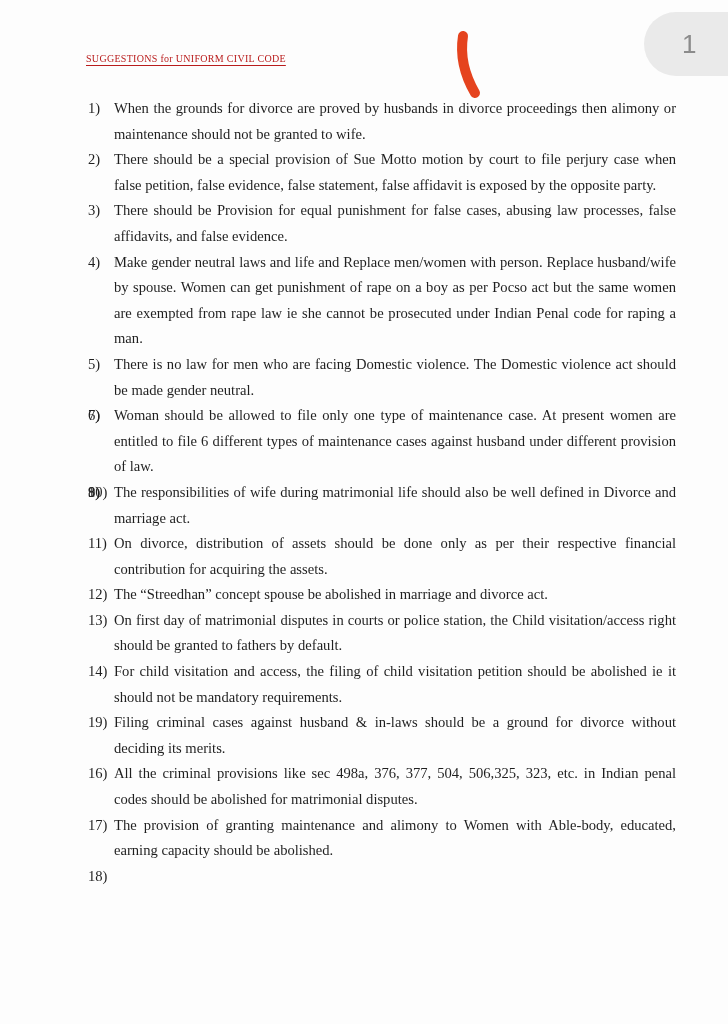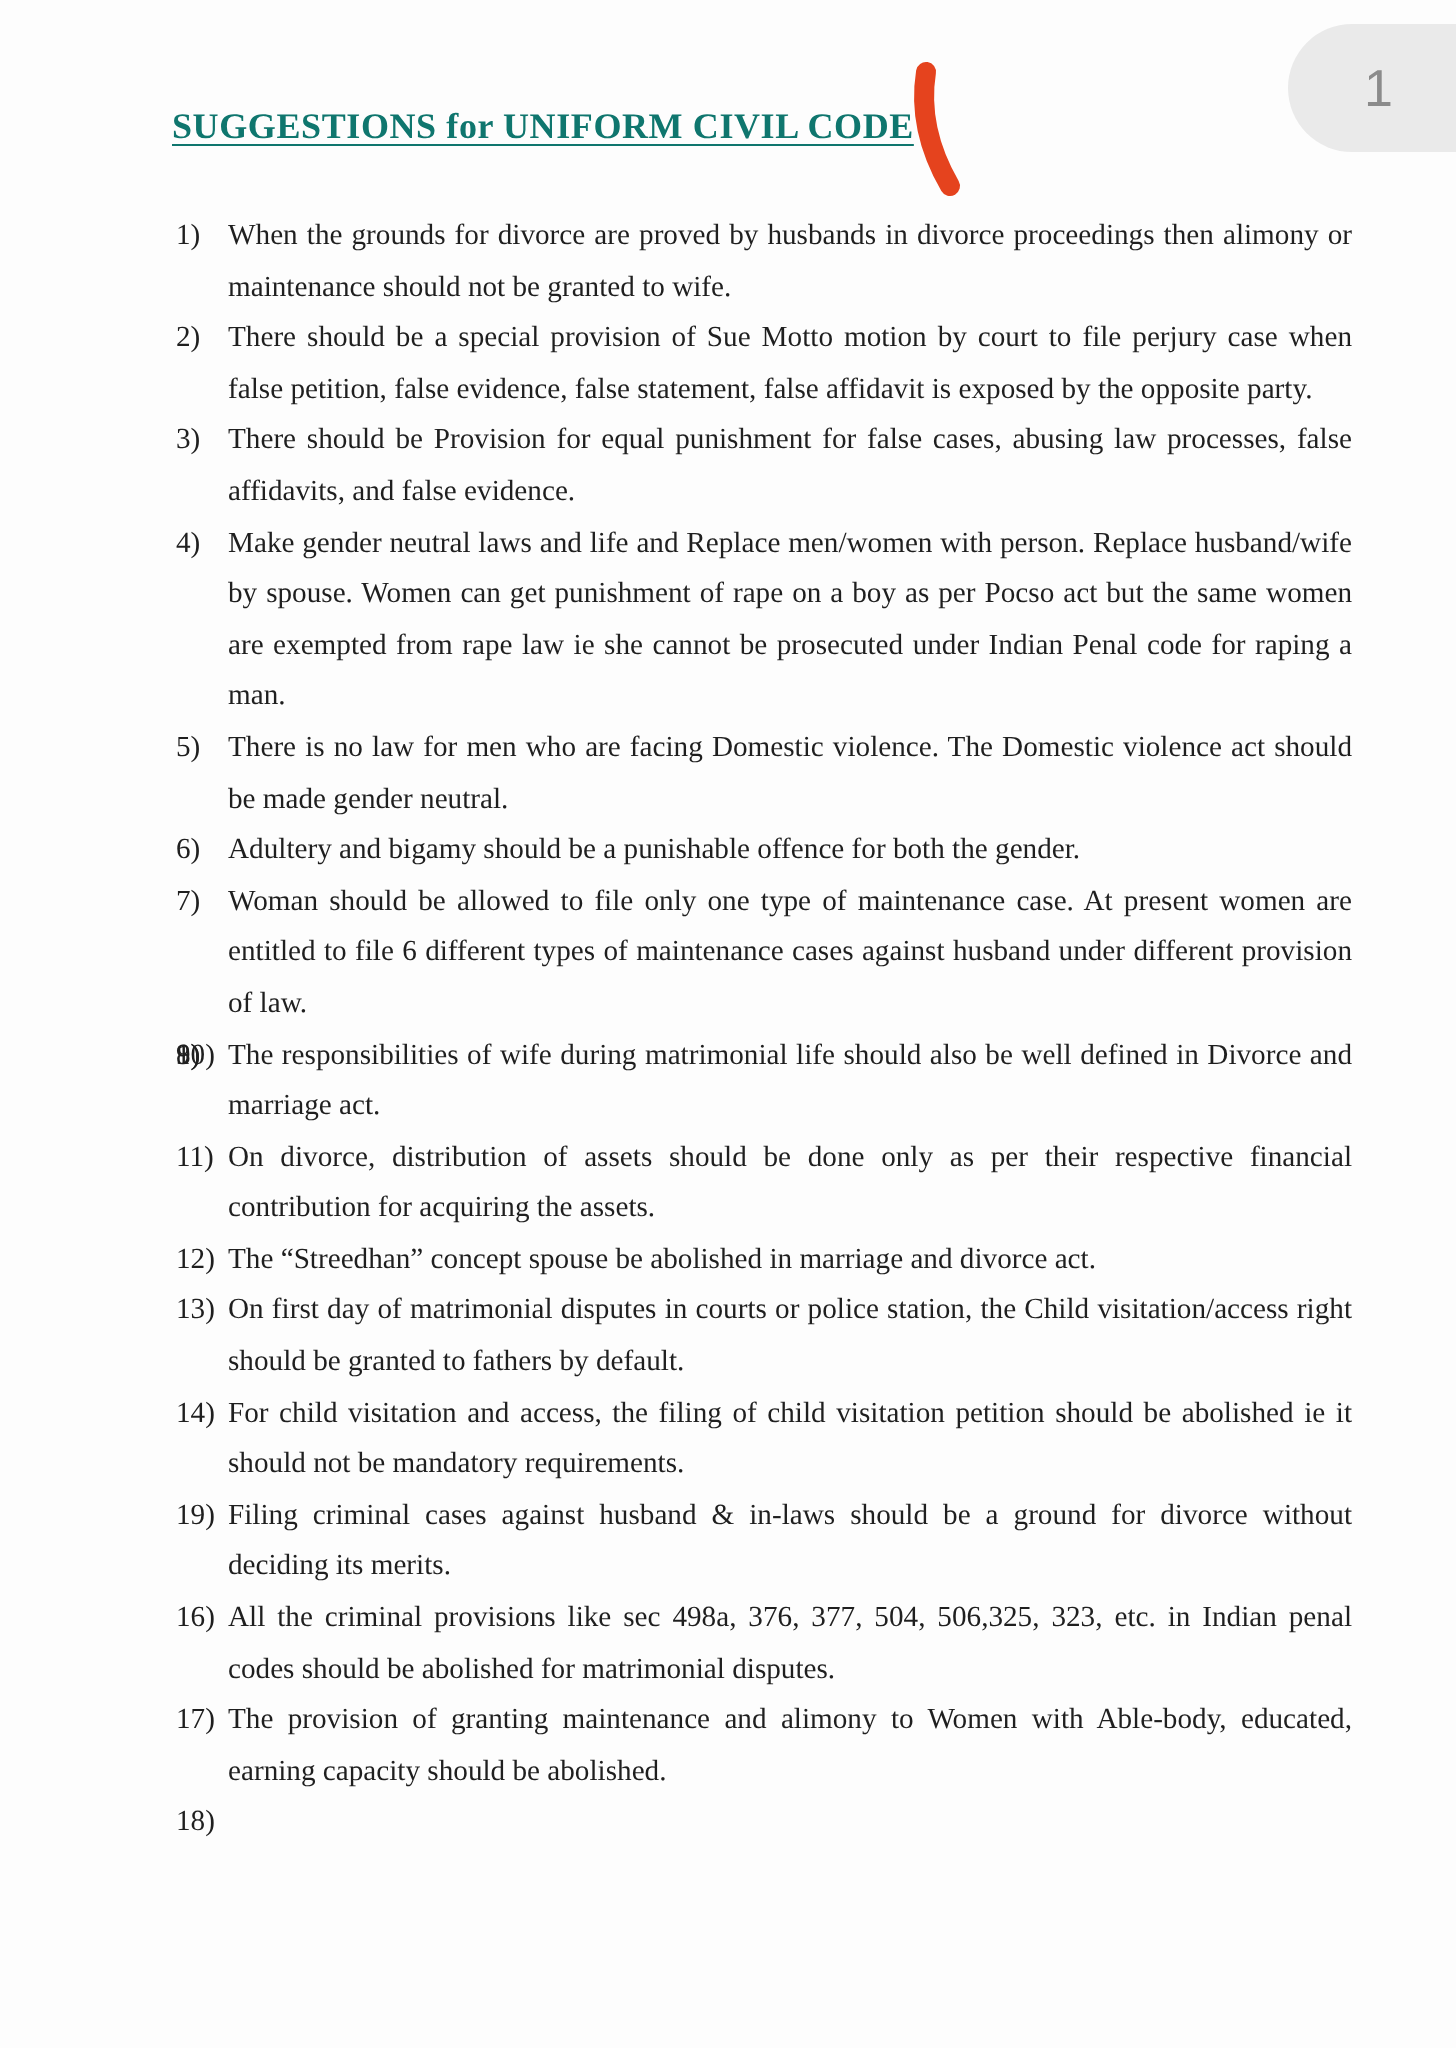--- a/index.html
+++ b/index.html
@@ -33,26 +33,26 @@
   .red-mark {
     position: absolute;
     left: 451px;
     top: 29px;
     width: 40px;
     height: 72px;
   }
   .doc-title {
     margin: 0;
     padding: 53px 52px 0 86px;
-    font-size: 18px;
-    font-weight: bold;
+    font-size: 10px;
+    font-weight: normal;
     letter-spacing: 0.3px;
     text-decoration: underline;
     text-underline-offset: 3px;
-    color: #0f766e;
+    color: #b91c1c;
   }
   .suggestions-list {
     list-style: none;
     margin: 32px 0 0 0;
     padding: 0 52px 0 88px;
     font-size: 14.6px;
     line-height: 25.6px;
   }
   .suggestions-list .item {
     position: relative;
@@ -77,21 +77,21 @@
 </svg>
 
 <h1 class="doc-title">SUGGESTIONS for UNIFORM CIVIL CODE</h1>
 
 <ol class="suggestions-list">
     <li class="item"><span class="num">1)</span><span>When the grounds for divorce are proved by husbands in divorce proceedings then alimony or maintenance should not be granted to wife.</span></li>
     <li class="item"><span class="num">2)</span><span>There should be a special provision of Sue Motto motion by court to file perjury case when false petition, false evidence, false statement, false affidavit is exposed by the opposite party.</span></li>
     <li class="item"><span class="num">3)</span><span>There should be Provision for equal punishment for false cases, abusing law processes, false affidavits, and false evidence.</span></li>
     <li class="item"><span class="num">4)</span><span>Make gender neutral laws and life and Replace men/women with person. Replace husband/wife by spouse. Women can get punishment of rape on a boy as per Pocso act but the same women are exempted from rape law ie she cannot be prosecuted under Indian Penal code for raping a man.</span></li>
     <li class="item"><span class="num">5)</span><span>There is no law for men who are facing Domestic violence. The Domestic violence act should be made gender neutral.</span></li>
-    <li class="item"><span class="num">6)</span><span>Adultery and bigamy should be a punishable offence for both the gender.</span></li>
+    <li class="item"><span class="num">6)</span></li>
     <li class="item"><span class="num">7)</span><span>Woman should be allowed to file only one type of maintenance case. At present women are entitled to file 6 different types of maintenance cases against husband under different provision of law.</span></li>
     <li class="item"><span class="num">8)</span></li>
     <li class="item"><span class="num">9)</span></li>
     <li class="item"><span class="num">10)</span><span>The responsibilities of wife during matrimonial life should also be well defined in Divorce and marriage act.</span></li>
     <li class="item"><span class="num">11)</span><span>On divorce, distribution of assets should be done only as per their respective financial contribution for acquiring the assets.</span></li>
     <li class="item"><span class="num">12)</span><span>The “Streedhan” concept spouse be abolished in marriage and divorce act.</span></li>
     <li class="item"><span class="num">13)</span><span>On first day of matrimonial disputes in courts or police station, the Child visitation/access right should be granted to fathers by default.</span></li>
     <li class="item"><span class="num">14)</span><span>For child visitation and access, the filing of child visitation petition should be abolished ie it should not be mandatory requirements.</span></li>
     <li class="item"><span class="num">19)</span><span>Filing criminal cases against husband &amp; in-laws should be a ground for divorce without deciding its merits.</span></li>
     <li class="item"><span class="num">16)</span><span>All the criminal provisions like sec 498a, 376, 377, 504, 506,325, 323, etc. in Indian penal codes should be abolished for matrimonial disputes.</span></li>

